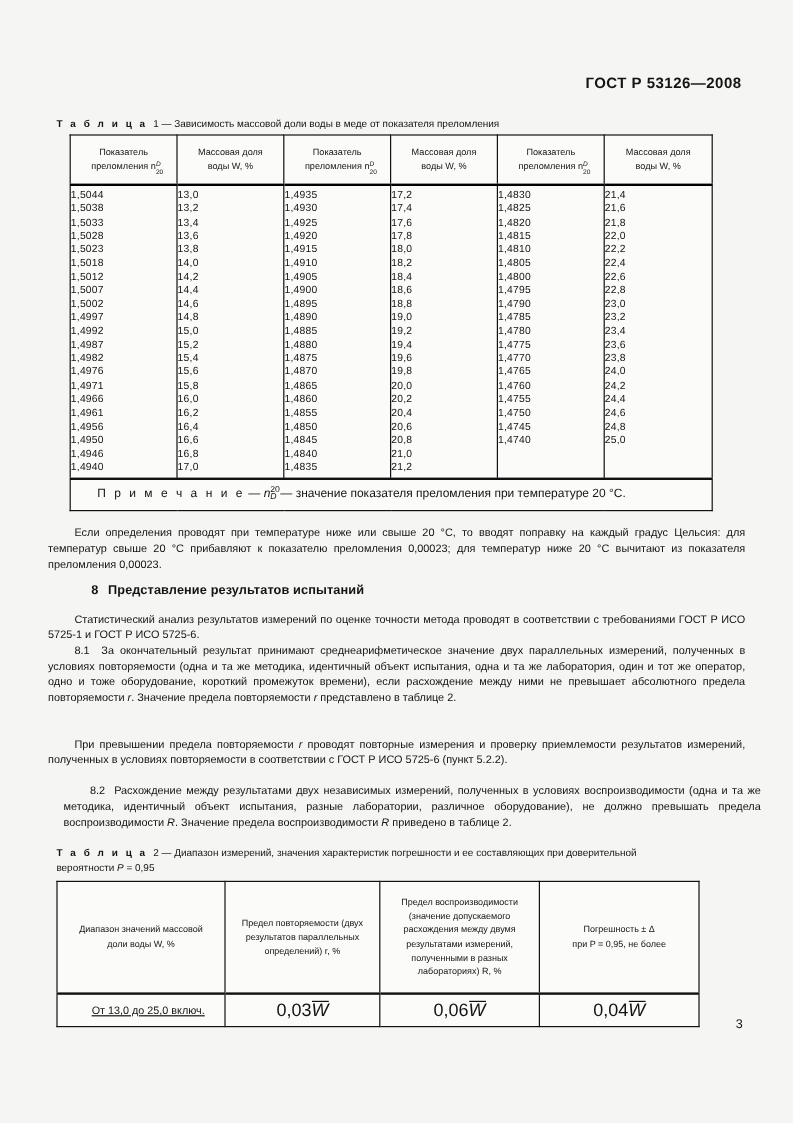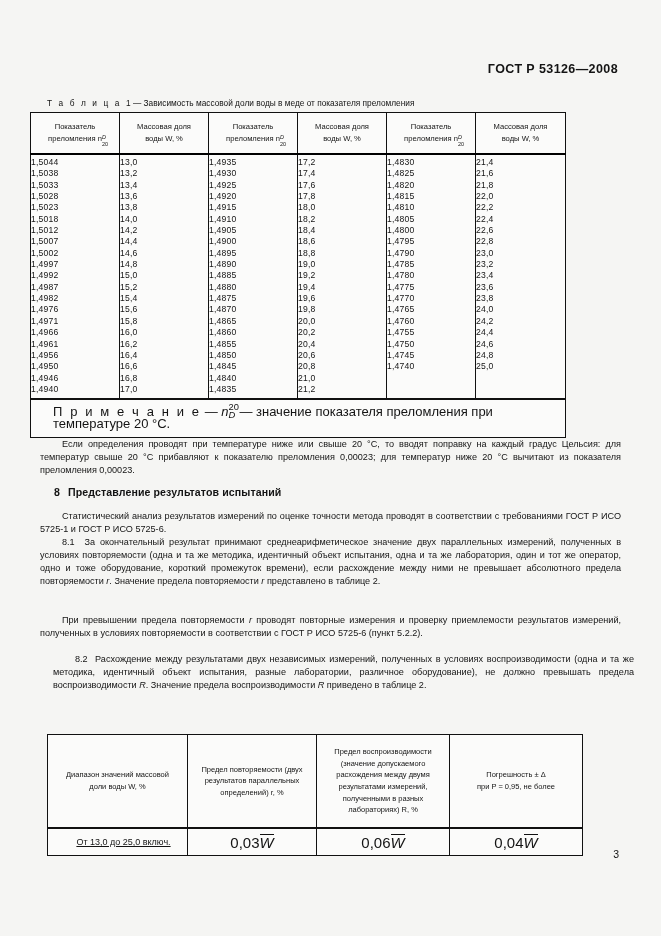--- a/index.html
+++ b/index.html
@@ -40,42 +40,42 @@
   .tbl-caption {
     position: absolute;
     left: 47px;
     width: 540px;
     font-size: 8.3px;
     line-height: 13px;
     text-align: left;
   }
   .tbl-caption .sp {
     letter-spacing: 2.1px;
-    font-weight: normal;
+    font-weight: bold;
   }
   #cap1 { top: 97px; }
   #cap2 { top: 704px; }
 
   
   .gtable {
     position: absolute;
     border-collapse: collapse;
     table-layout: fixed;
     background: #fbfbfa;
   }
   .gtable td, .gtable th {
     border: 1px solid #111;
     padding: 0;
     font-weight: normal;
     vertical-align: middle;
   }
 
   
   #table1 {
-    left: 30px;
+    left: 58px;
     top: 112px;
     width: 535px;
   }
   #table1 th {
     height: 40px;
     font-size: 7.6px;
     line-height: 12px;
     text-align: center;
     border-bottom-width: 2px;
     border-bottom-color: #000;
@@ -84,21 +84,21 @@
   #table1 th .l2 { display: block; }
   #table1 td.num {
     font-size: 8.6px;
     line-height: 11.35px;
     padding: 2px 0 3px 0;
     vertical-align: top;
     letter-spacing: 0.2px;
   }
   #table1 td.num span { display: block; }
   #table1 td.note {
-    font-size: 13px;
+    font-size: 10px;
     line-height: 12px;
     padding: 6px 0 7px 22px;
     text-align: left;
     border-top-width: 2px;
   }
   .note-sp { letter-spacing: 2.1px; }
 
   
   .nd {
     font-style: italic;
@@ -130,21 +130,21 @@
     line-height: 13.1px;
     text-align: justify;
     text-justify: inter-word;
   }
   .para .ind { display: inline-block; width: 22px; }
   .para i { font-style: italic; }
 
   #p1 { top: 438px; }
   #h8 {
     position: absolute;
-    left: 54px;
+    left: 76px;
     top: 486px;
     font-size: 10.6px;
     font-weight: bold;
     letter-spacing: 0.1px;
   }
   #h8 .numgap { display: inline-block; width: 8px; }
   #p2 { top: 510px; }
   #p3 { top: 536px; }
   #p4 { top: 614px; }
   #p5 { top: 653px; margin-left: 13px; }
@@ -403,20 +403,23 @@
   </div>
 
   <div class="para" id="p4">
     <span class="ind"></span><span>При превышении предела повторяемости</span>&nbsp;<i>r</i>&nbsp;<span>проводят повторные измерения и проверку приемлемости результатов измерений, полученных в условиях повторяемости в соответствии с ГОСТ Р ИСО 5725-6 (пункт 5.2.2).</span>
   </div>
 
   <div class="para" id="p5">
     <span class="ind"></span><span>8.2</span>&nbsp;&nbsp;<span>Расхождение между результатами двух независимых измерений, полученных в условиях воспроизводимости (одна и та же методика, идентичный объект испытания, разные лаборатории, различное оборудование), не должно превышать предела воспроизводимости</span>&nbsp;<i>R</i><span>. Значение предела воспроизводимости</span>&nbsp;<i>R</i>&nbsp;<span>приведено в таблице 2.</span>
   </div>
 
+  <div class="tbl-caption" id="cap2">
+    <span class="sp">Т а б л и ц а</span><span>&nbsp;&nbsp;</span><span>2</span><span>&nbsp;</span><span>— Диапазон измерений, значения характеристик погрешности и ее составляющих при доверительной вероятности</span>&nbsp;<i>P</i>&nbsp;<span>= 0,95</span>
+  </div>
 
   <table class="gtable" id="table2">
     <colgroup>
       <col style="width:140px">
         <col style="width:129px">
       <col style="width:133px">
         <col style="width:133px">
     </colgroup>
     <thead>
       <tr>

